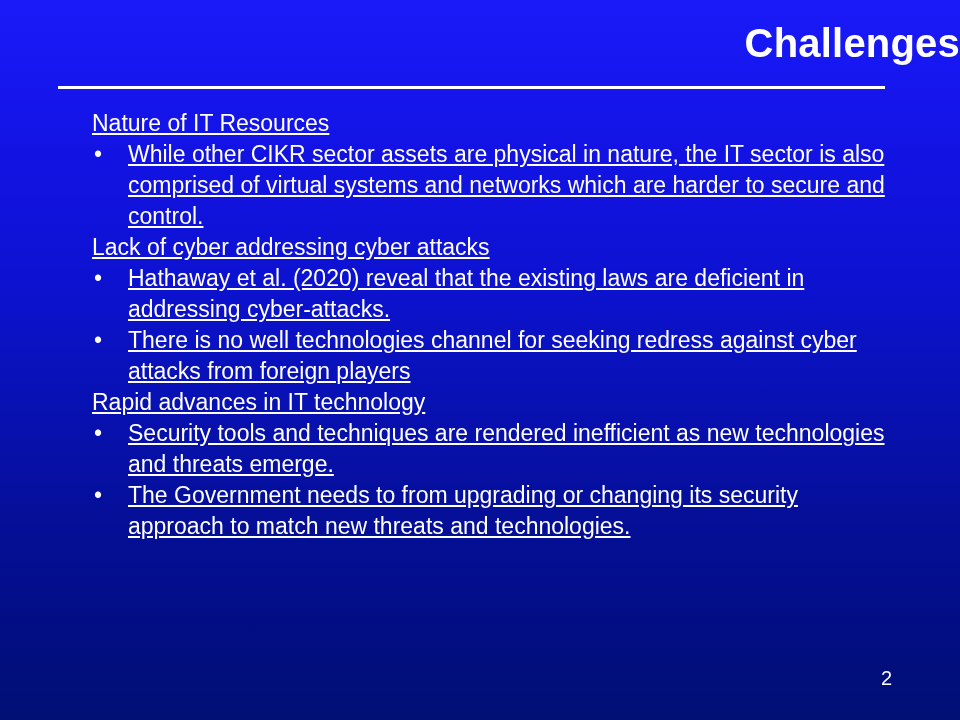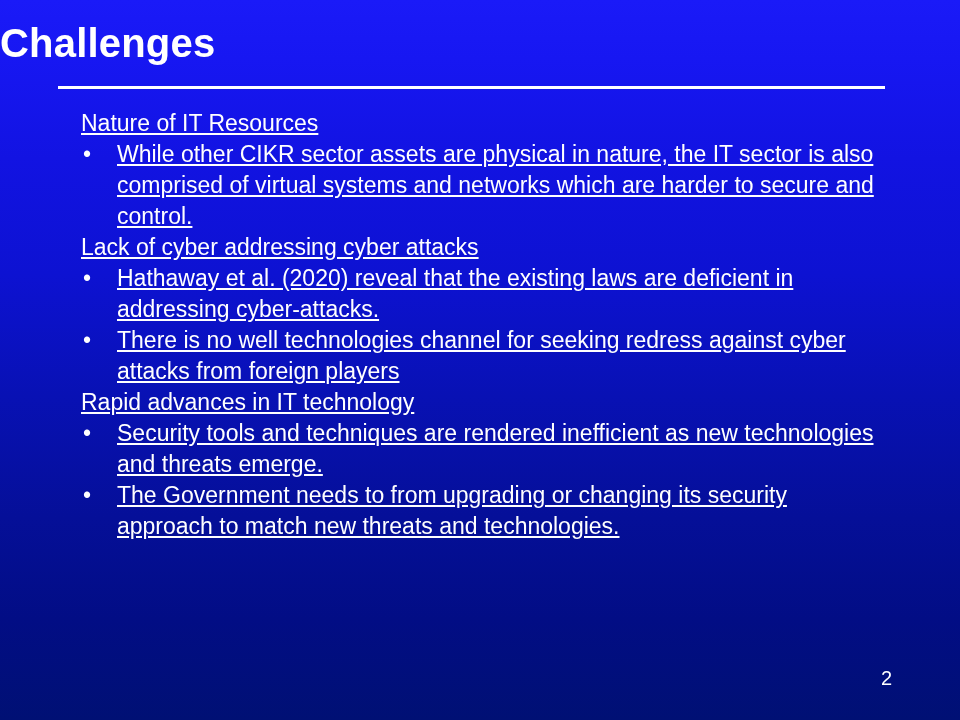--- a/index.html
+++ b/index.html
@@ -26,21 +26,21 @@
     font-family: "Liberation Sans", "DejaVu Sans", sans-serif;
     -webkit-font-smoothing: antialiased;
   }
 
   
   .title-block {
     position: absolute;
     left: 0;
     top: 20px;
     width: 960px;
-    text-align: left;
+    text-align: right;
   }
 
   .slide-title {
     display: block;
     color: #ffffff;
     font-size: 40px;
     font-weight: bold;
     line-height: 46px;
     letter-spacing: 0.2px;
     white-space: nowrap;
@@ -51,21 +51,21 @@
     left: 58px;
     top: 86px;
     width: 827px;
     height: 3px;
     background: #ffffff;
   }
 
   
   .body {
     position: absolute;
-    left: 81px;
+    left: 92px;
     top: 108px;
     width: 800px;
   }
 
   .section {
     margin: 0;
   }
 
   .section-heading {
     display: block;

